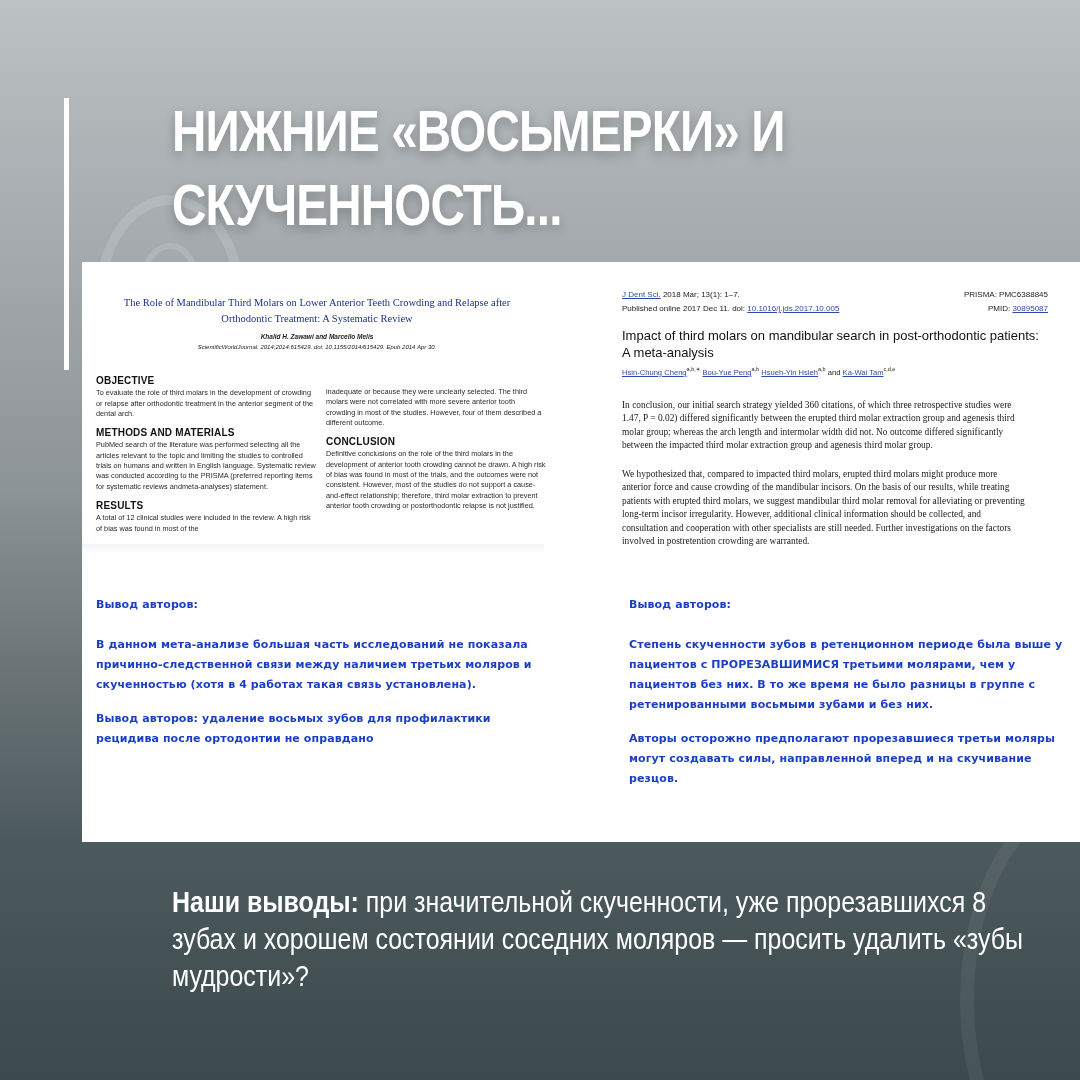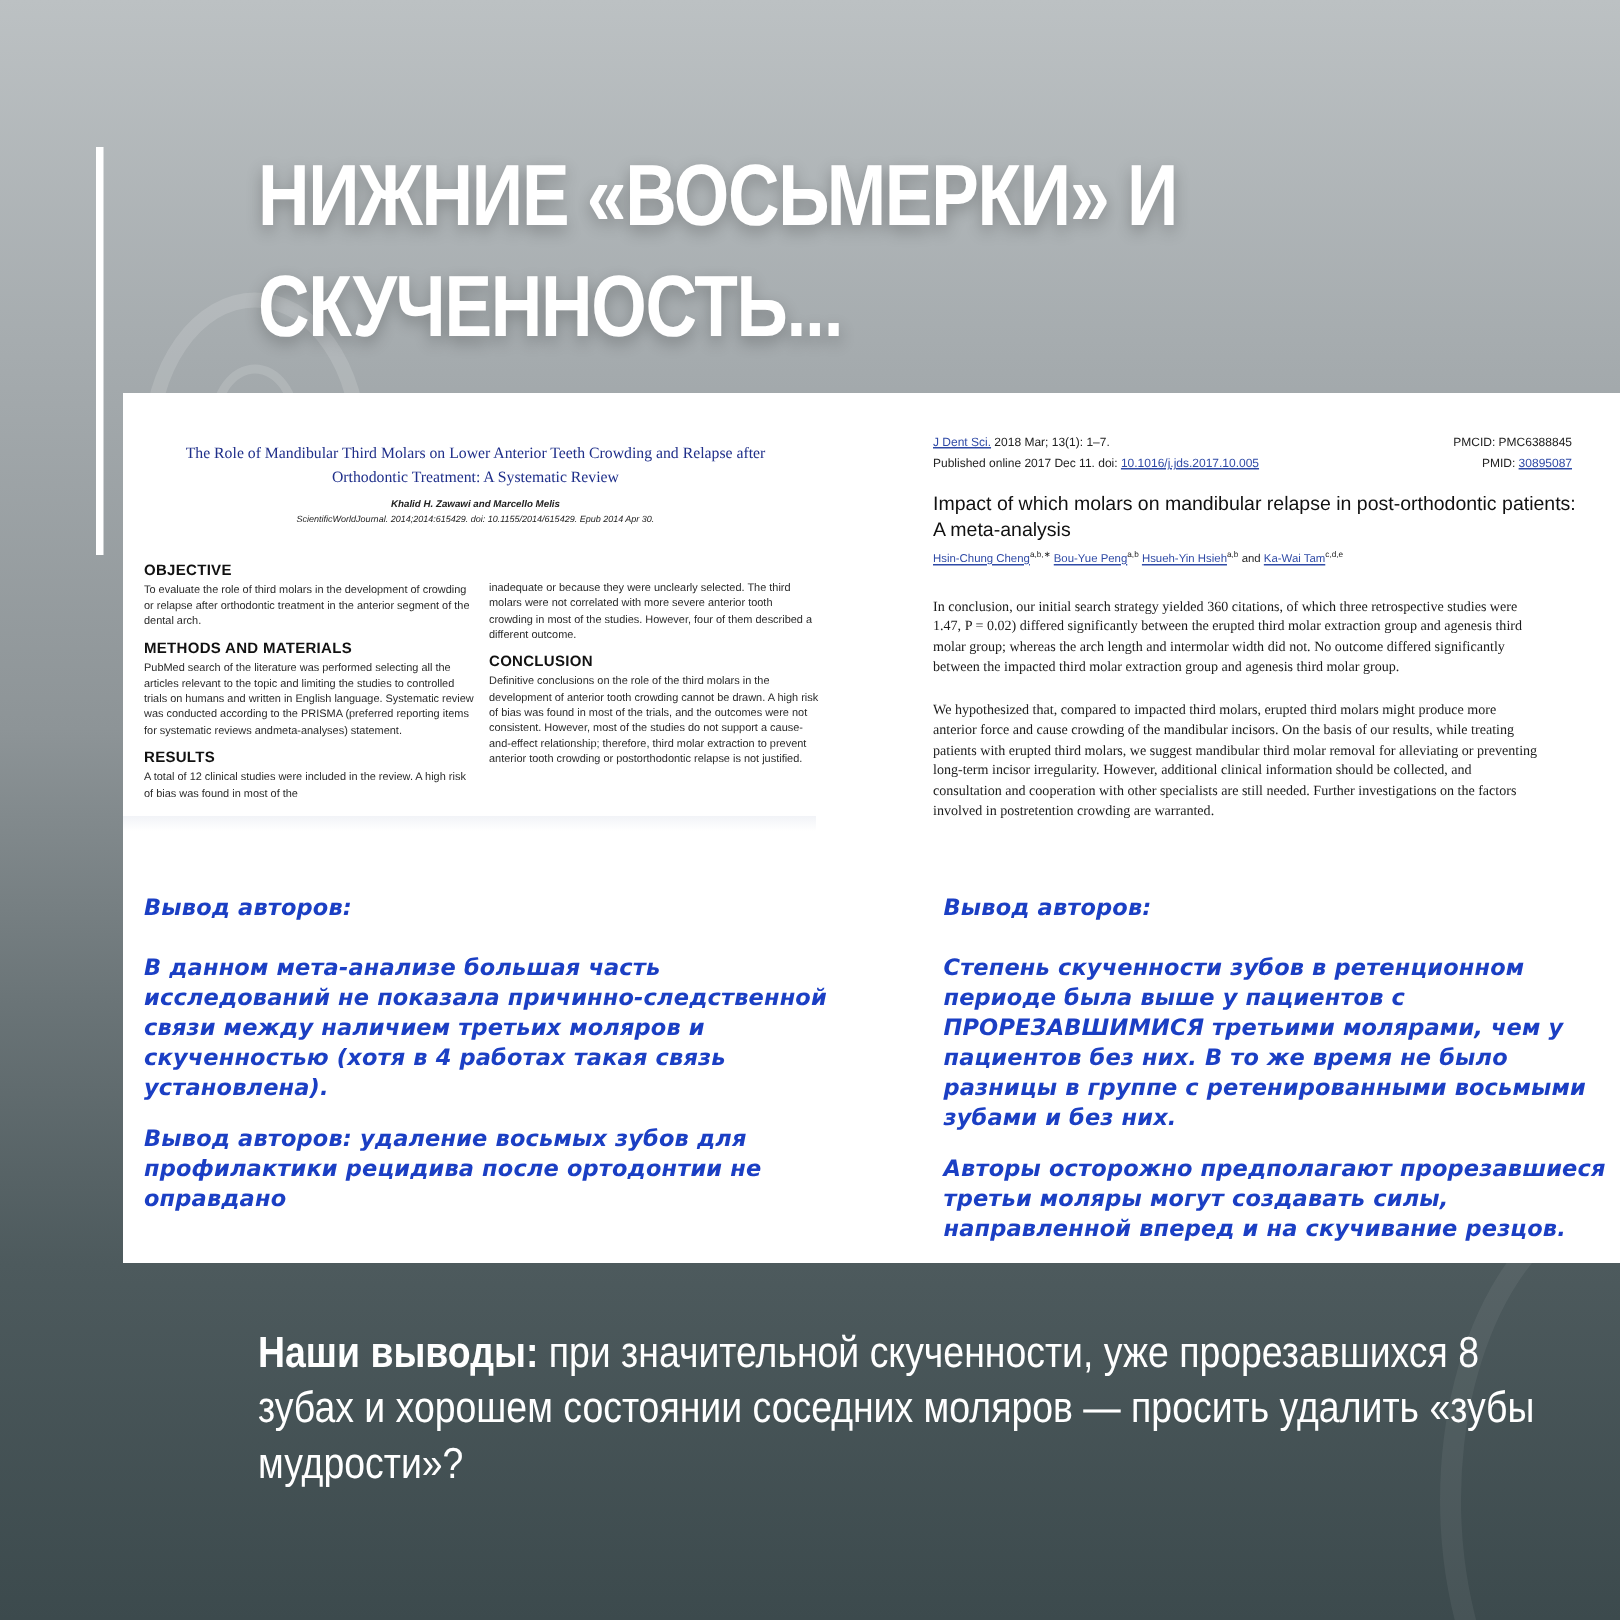--- a/index.html
+++ b/index.html
@@ -94,23 +94,23 @@
       position: absolute; left: 0; width: 458px;
       font-family: "Liberation Serif", serif; font-size: 9.4px; line-height: 13.4px; color: #1b1b1b;
       white-space: nowrap; overflow: hidden;
     }
     .pr-body.b1 { top: 137px; }
     .pr-body.b2 { top: 206px; }
     
     .concl {
       position: absolute;
       font-family: "DejaVu Sans", sans-serif;
-      font-style: italic; font-weight: 700;
+      font-weight: 700;
       color: #1b3fc4;
-      font-size: 15px; line-height: 20px;
+      font-size: 11px; line-height: 20px;
       letter-spacing: 0.1px;
     }
     .concl.left { left: 14px; top: 333px; width: 460px; }
     .concl.right { left: 547px; top: 333px; width: 450px; }
     .concl .head { margin-bottom: 20px; }
     .concl .para { margin-bottom: 14px; }
     .summary {
       position: absolute; left: 172px; top: 884px; width: 880px;
       color: #ffffff; font-size: 29px; line-height: 37px;
       transform: scaleX(0.86); transform-origin: left top; width: 1000px;
@@ -152,28 +152,28 @@
       <div class="pl-p">inadequate or because they were unclearly selected. The third molars were not correlated with more severe anterior tooth crowding in most of the studies. However, four of them described a different outcome.</div>
       <div class="pl-h">CONCLUSION</div>
       <div class="pl-p">Definitive conclusions on the role of the third molars in the development of anterior tooth crowding cannot be drawn. A high risk of bias was found in most of the trials, and the outcomes were not consistent. However, most of the studies do not support a cause-and-effect relationship; therefore, third molar extraction to prevent anterior tooth crowding or postorthodontic relapse is not justified.</div>
     </div>
     <div class="pl-fade"></div>
   </div>
 
   <div class="paper-right">
     <div class="pr-meta" style="top:27px;">
       <span class="l"><a class="lnk">J Dent Sci.</a><span> 2018 Mar; 13(1): 1–7.</span></span>
-      <span class="r">PMCID: PMC6388845</span>
+      <span class="r">PRISMA: PMC6388845</span>
     </div>
     <div class="pr-meta" style="top:41px;">
       <span class="l"><span>Published online 2017 Dec 11. doi: </span><a class="lnk">10.1016/j.jds.2017.10.005</a></span>
       <span class="r"><span>PMID: </span><a class="lnk">30895087</a></span>
     </div>
     <div class="pr-title">
-      <div>Impact of which molars on mandibular relapse in post-orthodontic patients:</div>
+      <div>Impact of third molars on mandibular search in post-orthodontic patients:</div>
       <div>A meta-analysis</div>
     </div>
     <div class="pr-authors">
       <a class="lnk">Hsin-Chung Cheng</a><sup>a,b,∗</sup>
       <a class="lnk">Bou-Yue Peng</a><sup>a,b</sup>
       <a class="lnk">Hsueh-Yin Hsieh</a><sup>a,b</sup>
       <span>and</span>
       <a class="lnk">Ka-Wai Tam</a><sup>c,d,e</sup>
     </div>
     <div class="pr-body b1">

